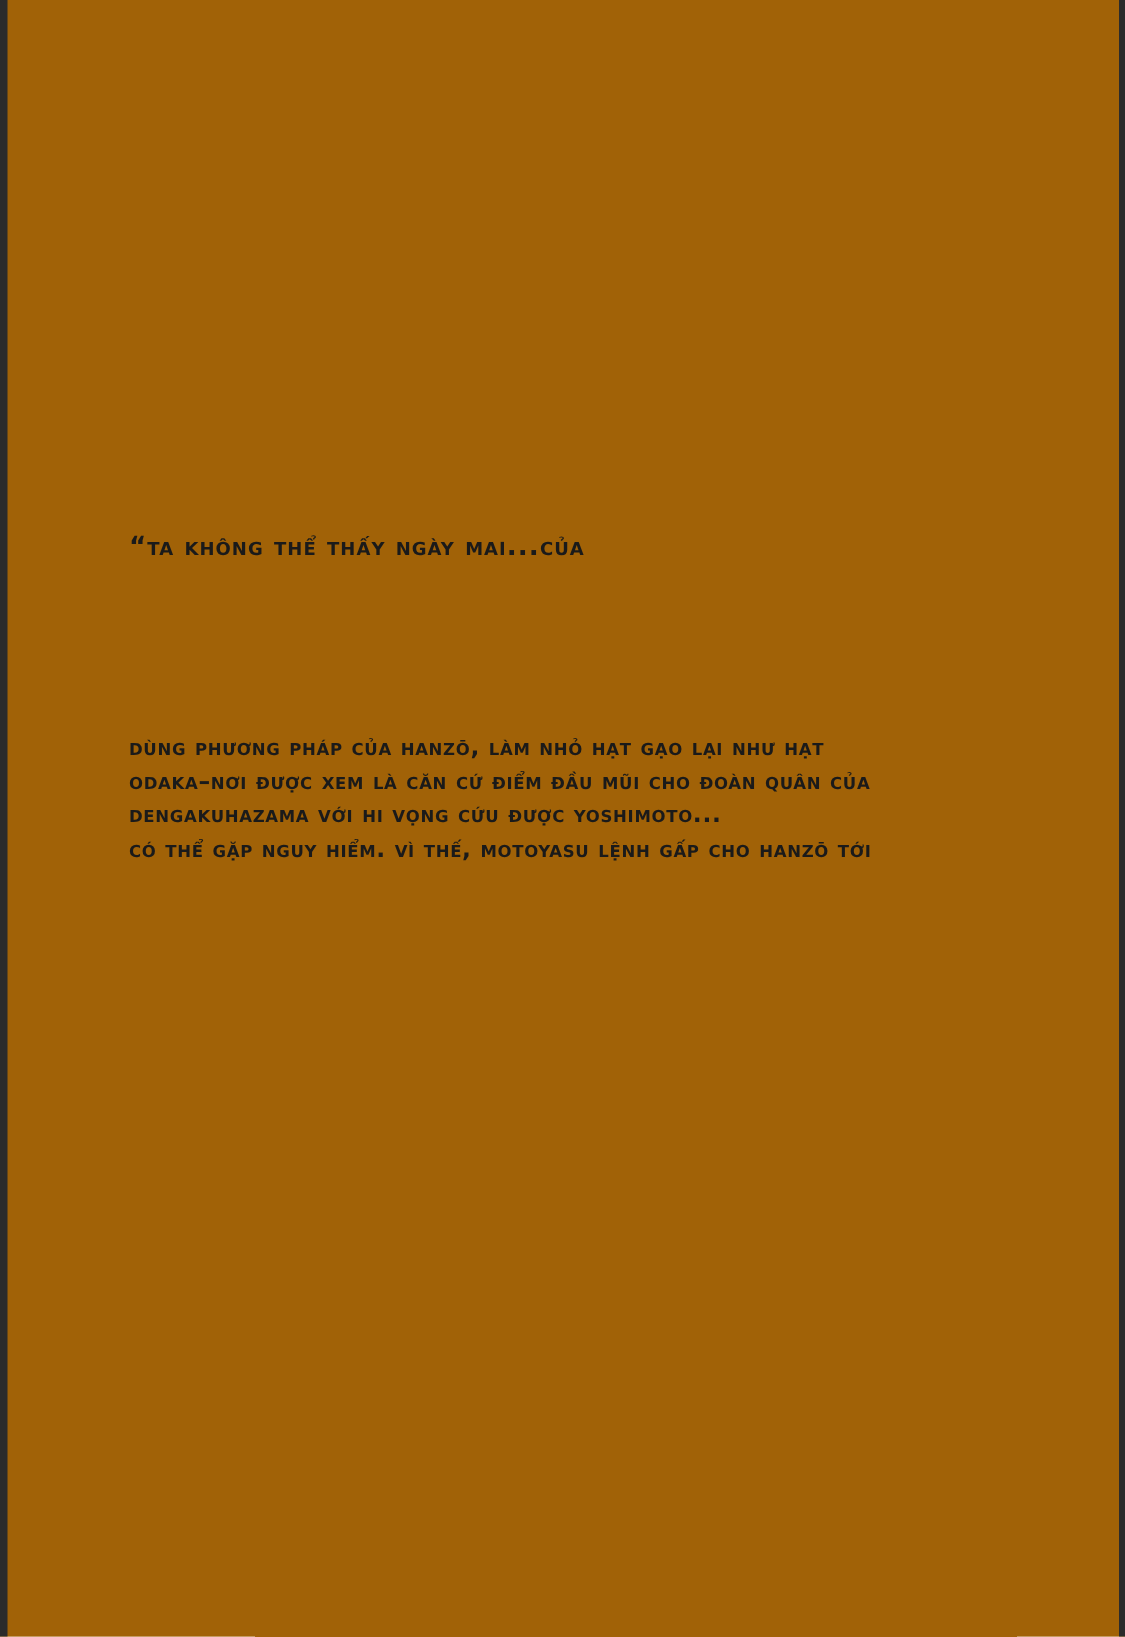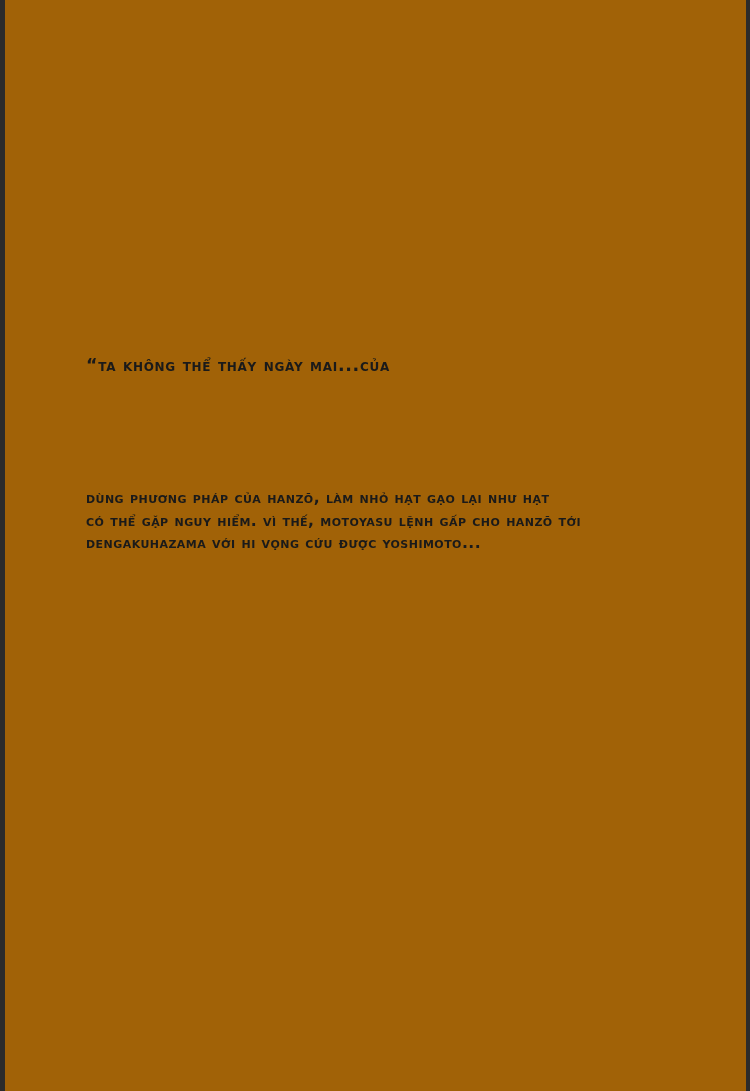--- a/index.html
+++ b/index.html
@@ -82,17 +82,18 @@
 
   <div class="edge-left"></div>
   <div class="edge-right"></div>
 
   <div class="text-block quote">
     <span class="line">“Ta không thể thấy ngày mai...của</span>
   </div>
 
   <div class="text-block body-text">
     <span class="line">Dùng phương pháp của Hanzō, làm nhỏ hạt gạo lại như hạt</span>
+    <span class="line">Odaka–nơi được xem là căn cứ điểm đầu mũi cho đoàn quân của</span>
+    <span class="line">Dengakuhazama với hi vọng cứu được Yoshimoto...</span>
     <span class="line">có thể gặp nguy hiểm. Vì thế, Motoyasu lệnh gấp cho Hanzō tới</span>
-    <span class="line">Dengakuhazama với hi vọng cứu được Yoshimoto...</span>
   </div>
 
 </div>
 
 </body></html>

